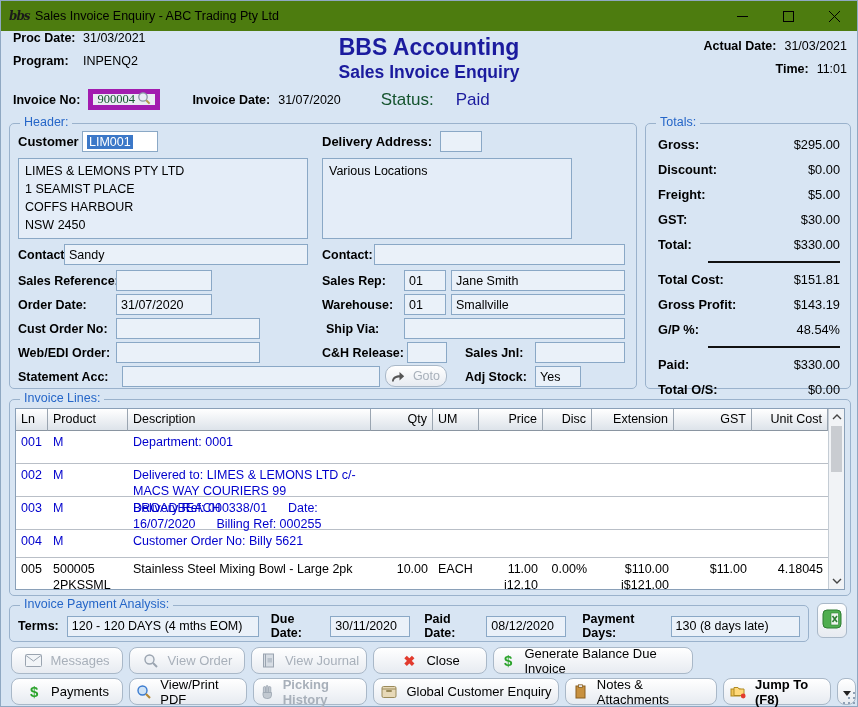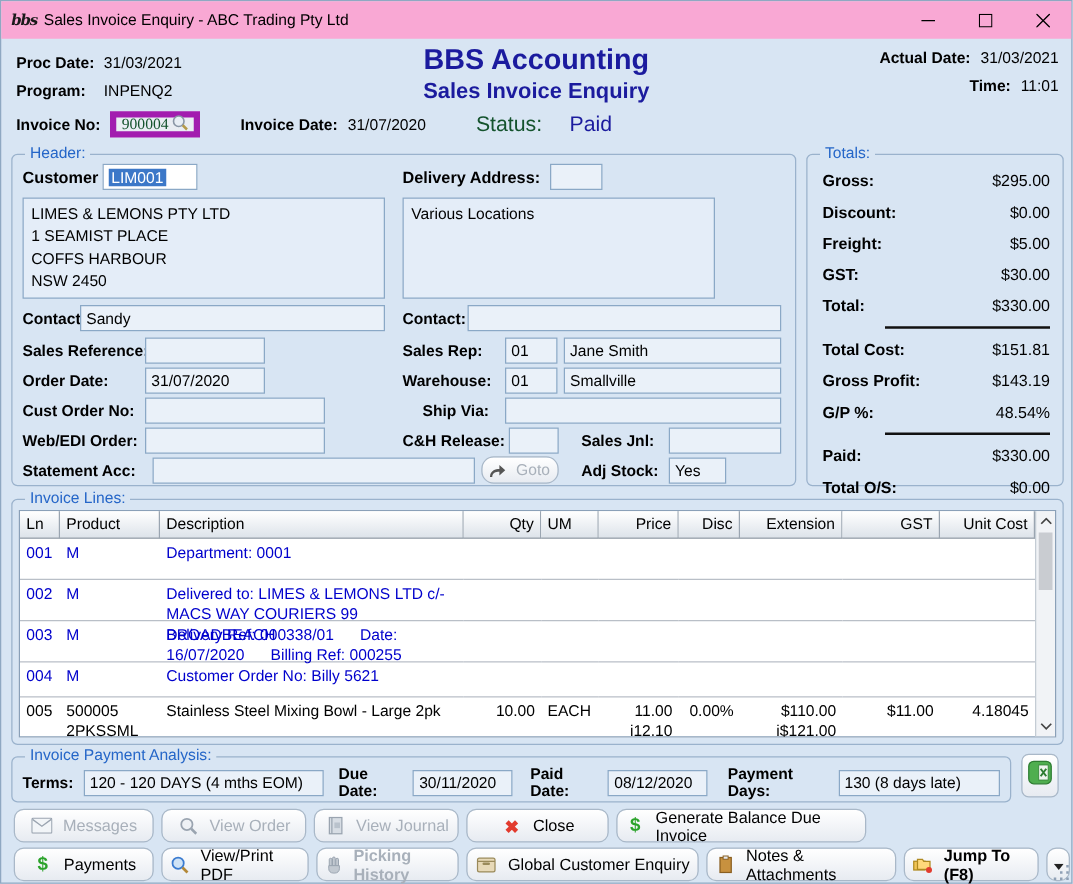--- a/index.html
+++ b/index.html
@@ -1,33 +1,33 @@
 <!DOCTYPE html>
 <html><head>
 <meta charset="utf-8">
 <style>
   * { box-sizing: border-box; margin: 0; padding: 0; }
   html,body { width:858px; height:707px; }
   body { font-family:"Liberation Sans",sans-serif; background:#d8e5f3; overflow:hidden; }
   .window { position:relative; width:858px; height:707px; border:1px solid #8fa8c2; background:#d8e5f3; }
 
   
-  .titlebar { position:absolute; top:0; left:0; right:0; height:30px; background:#f9a8d4; display:flex; align-items:center; }
+  .titlebar { position:absolute; top:0; left:0; right:0; height:30px; background:#4d7c0f; display:flex; align-items:center; }
   .logo { width:22px; margin-left:8px; font-family:"DejaVu Serif",serif; font-style:italic; font-weight:bold; font-size:12px; color:#1a1a1a; letter-spacing:-1px; }
   .titletext { font-size:12.5px; color:#000; margin-left:4px; }
   .winbtns { margin-left:auto; display:flex; height:30px; }
   .winbtn { width:46px; height:30px; display:flex; align-items:center; justify-content:center; cursor:default; }
 
   
   .content { position:absolute; top:30px; left:0; right:0; bottom:0; }
   .lbl { font-weight:bold; font-size:12.5px; color:#000; }
   .val { font-size:12.5px; color:#000; }
   .bluetitle { color:#2566c8; font-size:12.5px; }
 
-  .top-left { position:absolute; top:12px; left:12px; }
+  .top-left { position:absolute; top:0; left:12px; }
   .top-left .row, .top-right .row { display:flex; margin-bottom:9px; }
   .top-left .lbl { width:70px; }
   .center-title { position:absolute; top:3px; left:0; right:0; text-align:center; color:#1b1b9e; }
   .app-title { font-size:23px; font-weight:bold; }
   .screen-title { font-size:17.5px; font-weight:bold; margin-top:1px; }
   .top-right { position:absolute; top:8px; right:10px; text-align:right; }
   .top-right .row { justify-content:flex-end; }
   .top-right .lbl { margin-right:8px; }
 
   .invoice-row { position:absolute; top:58px; left:12px; display:flex; align-items:center; }
@@ -207,21 +207,21 @@
           <span>01</span>
         </div>
       <div class="abs fld" style="top:170px; left:441px; width:174px;">
           <span>Smallville</span>
         </div>
 
       <span class="abs lbl" style="top:198px; left:8px;">Cust Order No:</span>
       <div class="abs fld" style="top:194px; left:106px; width:144px;">
           <span></span>
         </div>
-      <span class="abs lbl" style="top:198px; left:328px;">Ship Via:</span>
+      <span class="abs lbl" style="top:198px; left:316px;">Ship Via:</span>
       <div class="abs fld" style="top:194px; left:394px; width:221px;">
           <span></span>
         </div>
 
       <span class="abs lbl" style="top:222px; left:8px;">Web/EDI Order:</span>
       <div class="abs fld" style="top:218px; left:106px; width:144px;">
           <span></span>
         </div>
       <span class="abs lbl" style="top:222px; left:312px;">C&amp;H Release:</span>
       <div class="abs fld" style="top:218px; left:397px; width:40px;">

